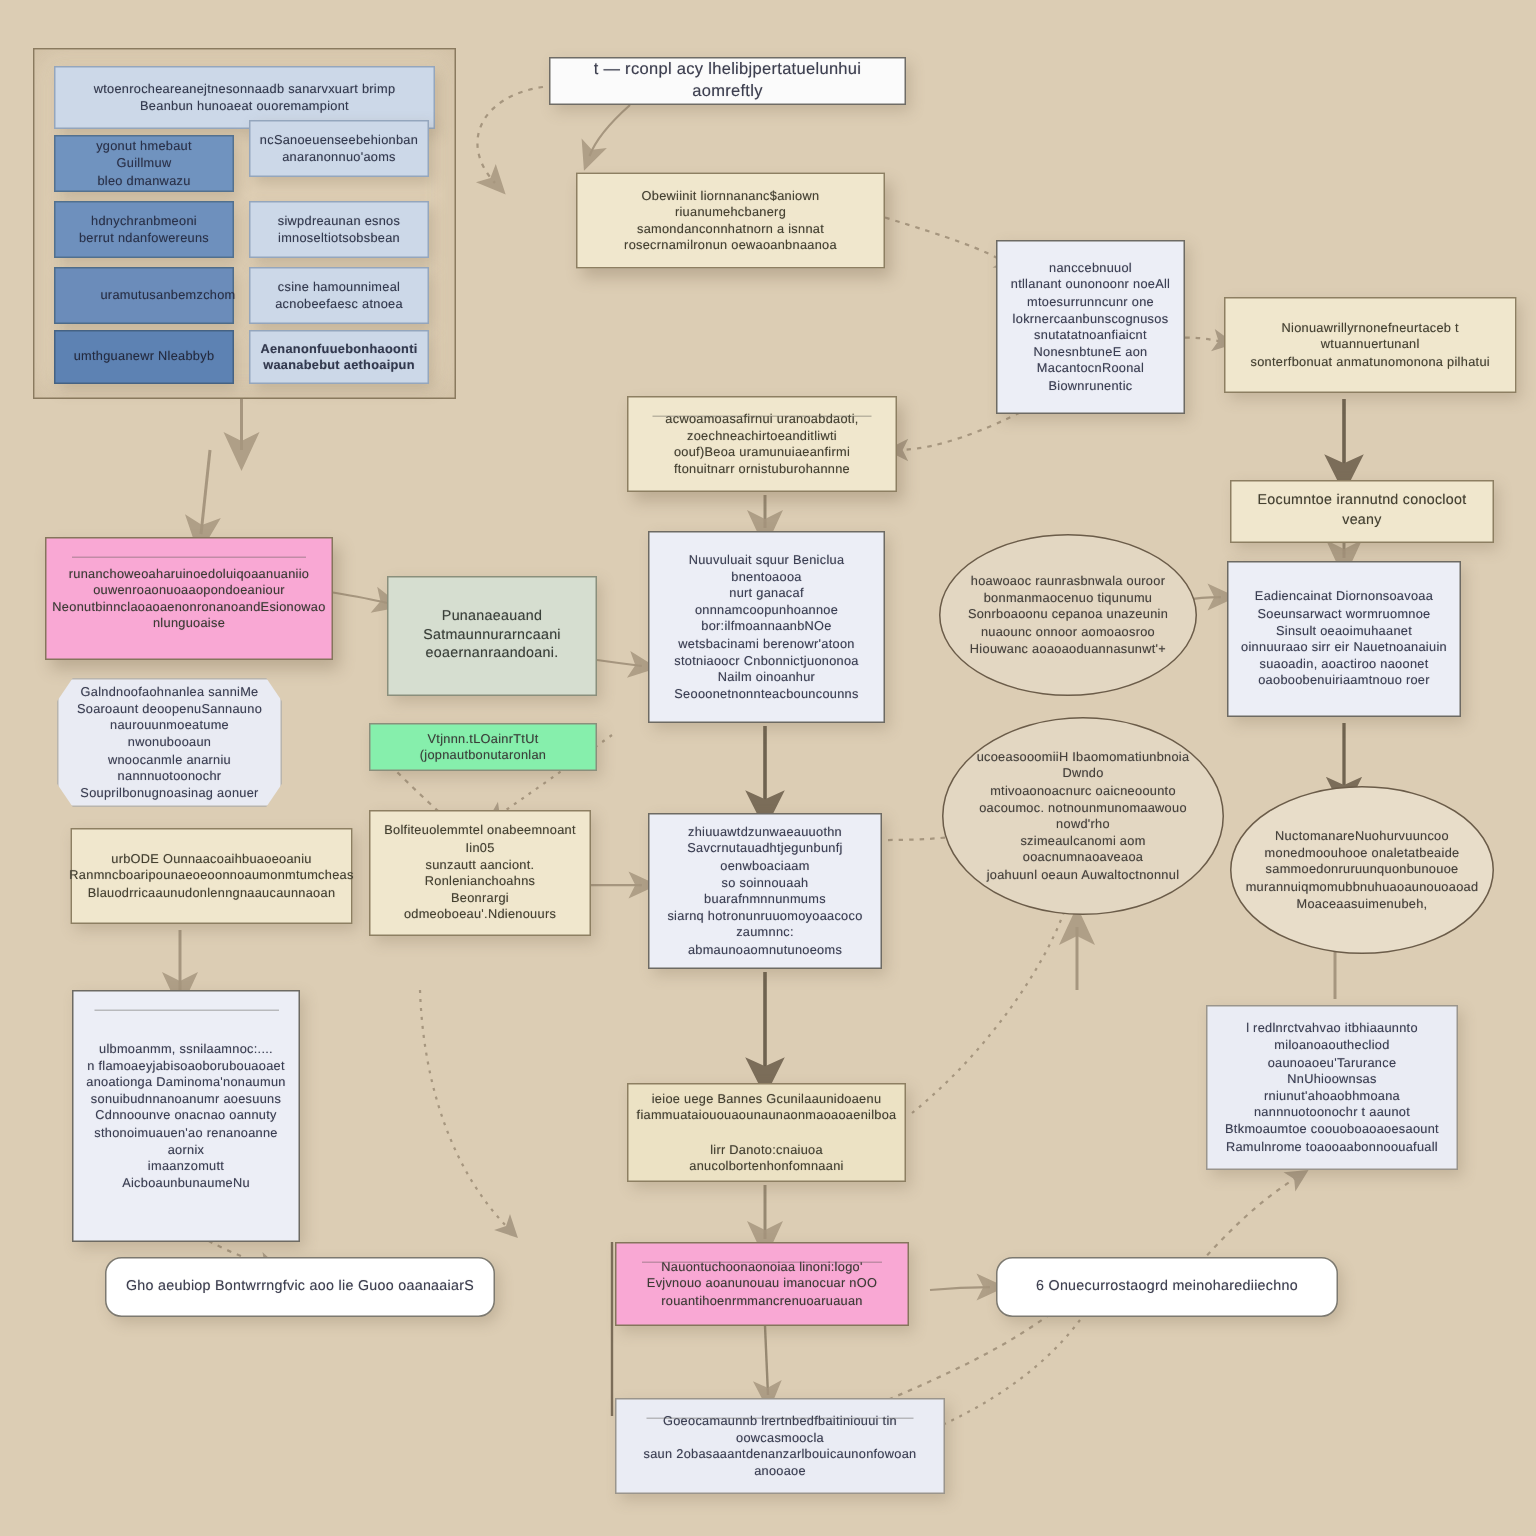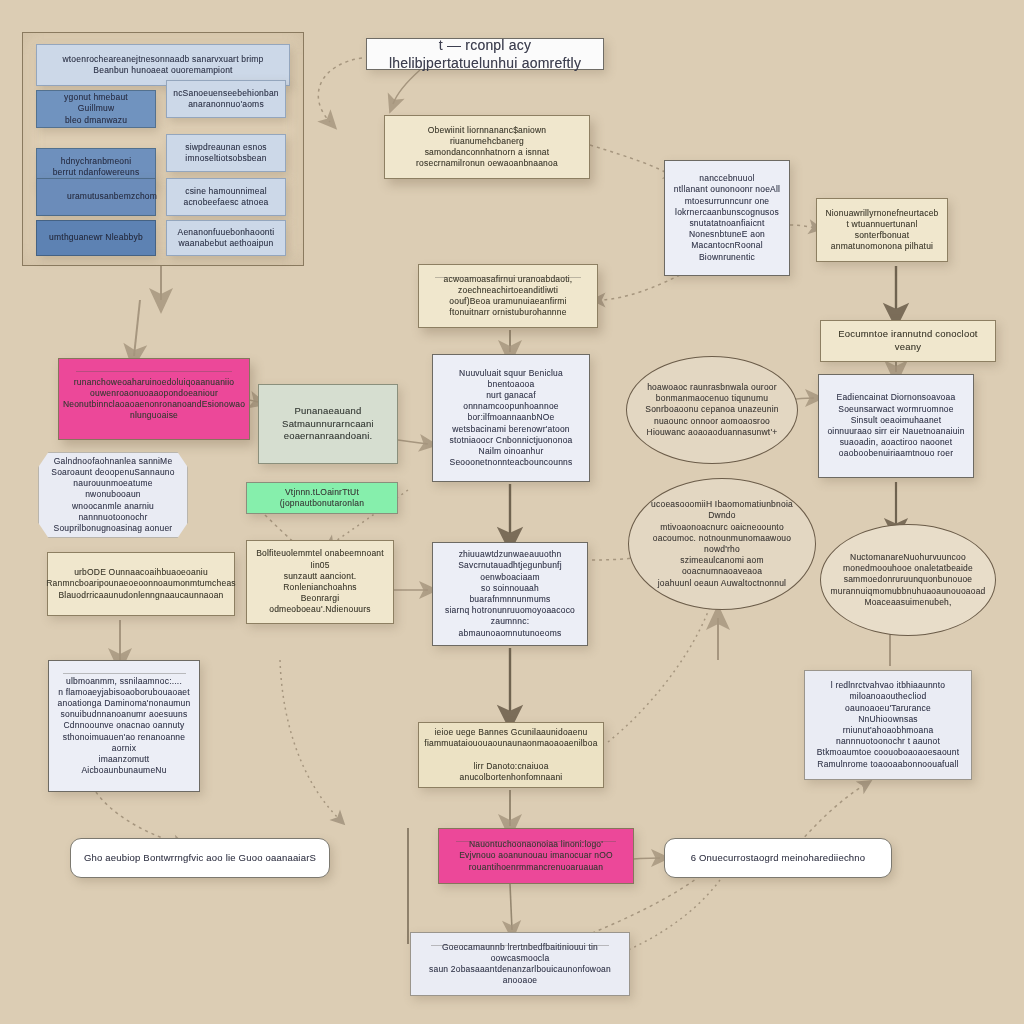--- a/index.html
+++ b/index.html
@@ -33,38 +33,38 @@
   }
   .blue-dark{background:#7093bf;border:1.4px solid #53718f;color:#28304a;}
   .blue-dark2{background:#6e90bd;border:1.4px solid #51708e;color:#27304a;}
   .blue-dark3{background:#6b8cba;border:1.4px solid #4e6c8a;color:#262e46;padding-left:40px;}
   .blue-dark4{background:#5d82b3;border:1.4px solid #456283;color:#222a40;}
   .blue-light{background:#ccd8e8;border:1.3px solid #94a6bd;color:#32394f;}
   .white-lav{background:#eceef6;border:1.5px solid #6d6a63;color:#3a3e53;}
   .white-lav-soft{background:#eaecf4;border:1.4px solid #9a958c;color:#3a3e53;}
   .cream{background:#f0e7cd;border:1.5px solid #8d7f62;color:#45412f;}
   .cream2{background:#ece2c4;border:1.5px solid #8d7f62;color:#45412f;}
-  .tanbox{background:#ec4899;border:1.6px solid #85765c;color:#3c3a33;margin-left:28px;}
+  .tanbox{background:#f9a8d4;border:1.6px solid #85765c;color:#3c3a33;}
   .green{background:#d6ded0;border:1.5px solid #8a8f7c;color:#3a4038;}
   .green-tag{background:#86efac;border:1.4px solid #8a8f7c;color:#3a4038;}
   .plainwhite{background:#fbfbfb;border:1.4px solid #6f6c66;color:#3d3f50;}
   .pill{background:#ffffff;border:1.4px solid #7c7970;border-radius:11px;color:#3d3f50;}
   .oval{background:#e3d7c2;border:1.7px solid #6b5c49;border-radius:50%;color:#46413a;}
   .oval-lite{background:#e8ddc9;border:1.7px solid #6b5c49;border-radius:50%;color:#46413a;}
   .octo{
     background:#e9ebf3;border:1.4px solid #b9b5ad;color:#3a3e53;
     clip-path:polygon(7% 0,93% 0,100% 18%,100% 82%,93% 100%,7% 100%,0 82%,0 18%);
     box-shadow:0 1px 6px rgba(110,95,75,.25);
   }
   .shadowed{box-shadow:4px 6px 10px rgba(120,102,80,.33);}
   .softshadow{box-shadow:3px 4px 9px rgba(120,102,80,.25);}
 
   .fs9{font-size:8.5px;}
   .fs10{font-size:9.5px;}
-  .fs11{font-size:14px;}
+  .fs11{font-size:11px;}
 
   
   .ruled::before{
     content:"";position:absolute;left:9%;right:9%;top:12px;height:1px;
     background:rgba(90,85,80,.35);
   }
 </style>
 </head>
 <body>
 
@@ -150,49 +150,49 @@
       <path d="M408,828 L408,944" stroke="#6b5d4a" stroke-width="1.6"></path>
     </g>
   </svg>
 
   <div class="node grp-frame" style="left:22px;top:32px;width:282px;height:234px;"></div>
 
   <div class="node blue-light fs9 softshadow" style="left:36px;top:44px;width:254px;height:42px;">wtoenrocheareanejtnesonnaadb sanarvxuart brimp Beanbun hunoaeat ouoremampiont</div>
 
   <div class="node blue-dark fs9 softshadow" style="left:36px;top:90px;width:120px;height:38px;white-space:pre-line;">ygonut hmebaut Guillmuw
 bleo dmanwazu</div>
-  <div class="node blue-dark2 fs9 softshadow" style="left:36px;top:148px;width:120px;height:38px;white-space:pre-line;">hdnychranbmeoni
+  <div class="node blue-dark2 fs9 softshadow" style="left:36px;top:134px;width:120px;height:38px;white-space:pre-line;">hdnychranbmeoni
 berrut ndanfowereuns</div>
   <div class="node blue-dark3 fs9 softshadow" style="left:36px;top:178px;width:120px;height:38px;white-space:pre-line;">uramutusanbemzchom</div>
   <div class="node blue-dark4 fs9 softshadow" style="left:36px;top:220px;width:120px;height:36px;white-space:pre-line;">umthguanewr Nleabbyb</div>
 
   <div class="node blue-light fs9 softshadow" style="left:166px;top:80px;width:120px;height:38px;white-space:pre-line;">ncSanoeuenseebehionban
 anaranonnuo'aoms</div>
   <div class="node blue-light fs9 softshadow" style="left:166px;top:134px;width:120px;height:38px;white-space:pre-line;">siwpdreaunan esnos
 imnoseltiotsobsbean</div>
   <div class="node blue-light fs9 softshadow" style="left:166px;top:178px;width:120px;height:38px;white-space:pre-line;">csine hamounnimeal
 acnobeefaesc atnoea</div>
-  <div class="node blue-light fs9 softshadow" style="left:166px;top:220px;width:120px;height:36px;white-space:pre-line;">Aenanonfuuebonhaoonti
+  <div class="node blue-light fs9 softshadow" style="left:166px;top:220px;width:120px;height:36px;white-space:pre-line;font-weight:bold;">Aenanonfuuebonhaoonti
 waanabebut aethoaipun</div>
 
   <div class="node plainwhite fs11 softshadow" style="left:366px;top:38px;width:238px;height:32px;">t  — rconpl acy lhelibjpertatuelunhui aomreftly</div>
 
   <div class="node cream fs9 shadowed" style="left:384px;top:104px;width:206px;height:64px;white-space:pre-line;margin-top:11px;">Obewiinit liornnananc$aniown riuanumehcbanerg
 samondanconnhatnorn a isnnat
 rosecrnamilronun oewaoanbnaanoa</div>
 
   <div class="node white-lav fs9 softshadow" style="left:664px;top:160px;width:126px;height:116px;white-space:pre-line;">nanccebnuuol
 ntllanant ounonoonr noeAll
 mtoesurrunncunr one
 lokrnercaanbunscognusos
 snutatatnoanfiaicnt
 NonesnbtuneE aon
 MacantocnRoonal Biownrunentic</div>
 
-  <div class="node cream fs9 softshadow" style="left:816px;top:198px;width:132px;height:64px;white-space:pre-line;">Nionuawrillyrnonefneurtaceb t  wtuannuertunanl
+  <div class="node cream fs9 softshadow" style="left:816px;top:198px;width:195px;height:64px;white-space:pre-line;">Nionuawrillyrnonefneurtaceb t  wtuannuertunanl
 sonterfbonuat anmatunomonona pilhatui</div>
 
   <div class="node cream fs10 softshadow" style="left:820px;top:320px;width:176px;height:42px;">Eocumntoe irannutnd conocloot veany</div>
 
   <div class="node white-lav fs9 softshadow" style="left:818px;top:374px;width:156px;height:104px;white-space:pre-line;">Eadiencainat Diornonsoavoaa
 Soeunsarwact wormruomnoe
 Sinsult oeaoimuhaanet
 oinnuuraao sirr eir Nauetnoanaiuin
 suaoadin, aoactiroo naoonet
 oaoboobenuiriaamtnouo roer</div>
@@ -250,21 +250,21 @@
 oacoumoc. notnounmunomaawouo nowd'rho
 szimeaulcanomi aom ooacnumnaoaveaoa
 joahuunl oeaun Auwaltoctnonnul</div>
 
   <div class="node oval-lite fs9" style="left:820px;top:524px;width:176px;height:112px;white-space:pre-line;padding:10px 16px;">NuctomanareNuohurvuuncoo
 monedmoouhooe onaletatbeaide
 sammoedonruruunquonbunouoe
 murannuiqmomubbnuhuaoaunouoaoad
 Moaceaasuimenubeh,</div>
 
-  <div class="node white-lav fs9 softshadow ruled" style="left:48px;top:660px;width:152px;height:132px;white-space:pre-line;position:absolute;">ulbmoanmm, ssnilaamnoc:....
+  <div class="node white-lav fs9 softshadow ruled" style="left:48px;top:660px;width:152px;height:168px;white-space:pre-line;position:absolute;">ulbmoanmm, ssnilaamnoc:....
 n flamoaeyjabisoaoborubouaoaet
 anoationga Daminoma'nonaumun
 sonuibudnnanoanumr aoesuuns
 Cdnnoounve onacnao oannuty
 sthonoimuauen'ao renanoanne aornix
 imaanzomutt AicboaunbunaumeNu</div>
 
   <div class="node pill fs10 softshadow" style="left:70px;top:838px;width:260px;height:40px;">Gho aeubiop Bontwrrngfvic aoo lie Guoo oaanaaiarS</div>
 
   <div class="node cream2 fs9 softshadow" style="left:418px;top:722px;width:186px;height:66px;white-space:pre-line;">ieioe uege Bannes Gcunilaaunidoaenu

